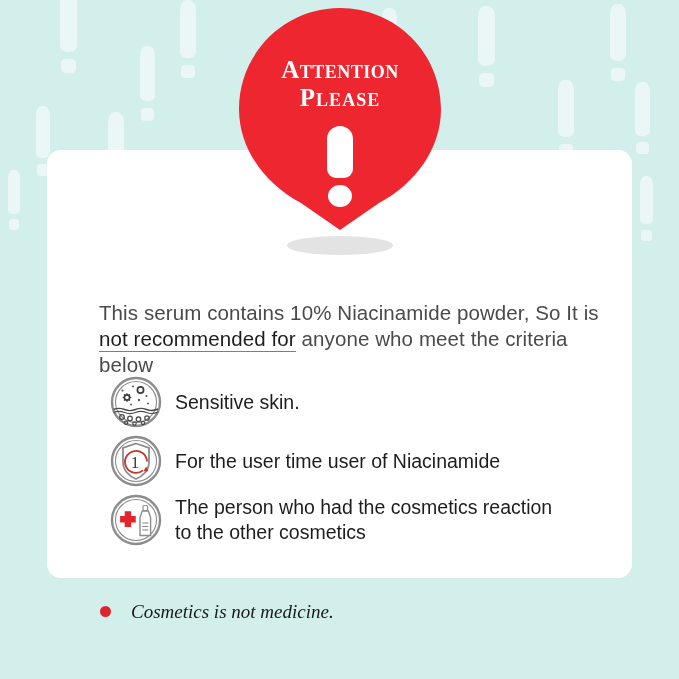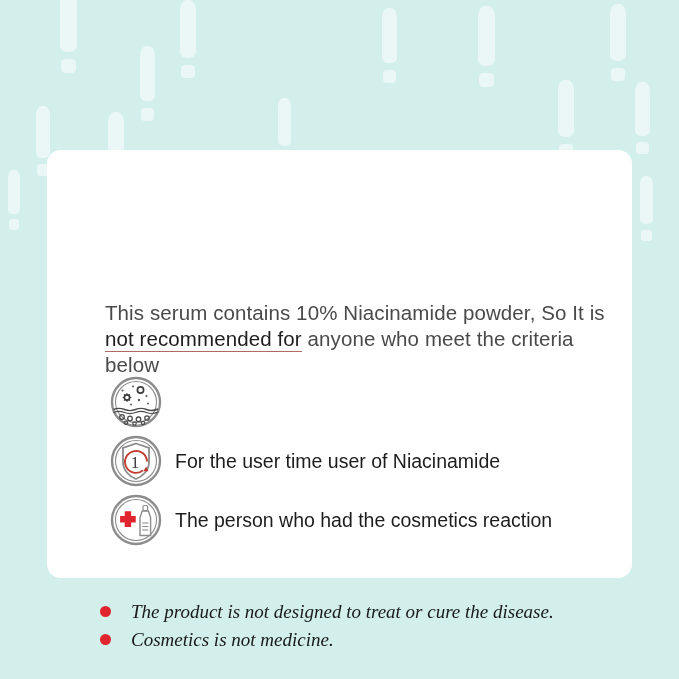--- a/index.html
+++ b/index.html
@@ -111,21 +111,21 @@
     width: 24px;
     height: 22px;
     margin: 7px auto 0;
     background: #ffffff;
     border-radius: 50%;
   }
 
   
   #intro {
     position: absolute;
-    left: 105px;
+    left: 99px;
     top: 279px;
     width: 500px;
     font-size: 20.5px;
     line-height: 26px;
     color: #4a4a4a;
     letter-spacing: 0.1px;
   }
   #intro .emph {
     color: #1d1d1d;
     border-bottom: 1.6px solid #b06a62;
@@ -244,20 +244,34 @@
         <div class="dot" style="width: 10px; height: 11px; margin-top: 5px;"></div>
       </div>
       <div class="bg-excl" style="left: 640px; top: 176px; width: 13px;">
         <div class="bar" style="height: 48px;"></div>
         <div class="dot" style="width: 11px; height: 11px; margin-top: 6px;"></div>
       </div>
     </div>
 
   <div id="card"></div>
 
+  <div id="pin-wrap">
+    <div id="pin-shadow"></div>
+    <svg id="pin-body" viewBox="0 0 202 222">
+      <path d="M101 0 C45.2 0 0 45.2 0 101 C0 141 26 176 62 195 L101 222 L140 195 C176 176 202 141 202 101 C202 45.2 156.8 0 101 0 Z" fill="#ee2630"></path>
+    </svg>
+    <div id="pin-title">
+      <span>Attention</span>
+      <span class="l2">Please</span>
+    </div>
+    <div id="pin-mark">
+      <div class="m-bar"></div>
+      <div class="m-dot"></div>
+    </div>
+  </div>
 
   <p id="intro"><span>This serum contains 10% Niacinamide powder, So It is </span><span class="emph">not recommended for</span><span> anyone who meet the criteria below</span></p>
 
   <div id="criteria">
 
     <div class="crit-row">
       <div class="crit-icon">
         <svg viewBox="0 0 52 52" width="52" height="52">
           <circle cx="26" cy="26" r="24" fill="none" stroke="#8c8c8c" stroke-width="2.4"></circle>
           <circle cx="26" cy="26" r="20.5" fill="none" stroke="#8c8c8c" stroke-width="1.1"></circle>
@@ -283,20 +297,23 @@
           <path d="M3.5 36.5 Q9 34.3 14.5 36.5 T25.5 36.5 T36.5 36.5 T48 36" fill="none" stroke="#4a4a4a" stroke-width="1.1"></path>
           <circle cx="12" cy="41" r="2.3" fill="none" stroke="#4a4a4a" stroke-width="1.3"></circle>
           <circle cx="20" cy="42.5" r="2.3" fill="none" stroke="#4a4a4a" stroke-width="1.3"></circle>
           <circle cx="28.5" cy="43.3" r="2.3" fill="none" stroke="#4a4a4a" stroke-width="1.3"></circle>
           <circle cx="37" cy="42" r="2.2" fill="none" stroke="#4a4a4a" stroke-width="1.3"></circle>
           <circle cx="16" cy="46.8" r="1.7" fill="none" stroke="#4a4a4a" stroke-width="1.2"></circle>
           <circle cx="24.5" cy="47.6" r="1.7" fill="none" stroke="#4a4a4a" stroke-width="1.2"></circle>
           <circle cx="33" cy="47" r="1.7" fill="none" stroke="#4a4a4a" stroke-width="1.2"></circle>
         </svg>
       </div>
+      <div class="crit-text">
+        <span>Sensitive skin.</span>
+      </div>
     </div>
 
     <div class="crit-row">
       <div class="crit-icon">
         <svg viewBox="0 0 52 52" width="52" height="52">
           <circle cx="26" cy="26" r="24" fill="none" stroke="#8c8c8c" stroke-width="2.4"></circle>
           <circle cx="26" cy="26" r="20.5" fill="none" stroke="#8c8c8c" stroke-width="1.1"></circle>
           <path d="M26 8.5 L39 13 L39 27 C39 35.5 32.5 41.5 26 44 C19.5 41.5 13 35.5 13 27 L13 13 Z" fill="none" stroke="#8c8c8c" stroke-width="1.8"></path>
           <path d="M37 26.5 A11 11 0 1 0 33 35.4" fill="none" stroke="#c0392b" stroke-width="1.8"></path>
           <path d="M36.2 31.5 L33.4 36.3 L38.4 36.3 Z" fill="#c0392b"></path>
@@ -316,29 +333,26 @@
           <path d="M15.5 19.5 L20.5 19.5 L20.5 14.5 L27.5 14.5 L27.5 19.5 L32.5 19.5 L32.5 26.5 L27.5 26.5 L27.5 31.5 L20.5 31.5 L20.5 26.5 L15.5 26.5 Z" fill="#e0252f" transform="translate(-6,4) scale(0.92) translate(2,0)"></path>
           <rect x="33" y="11.5" width="4.6" height="5" rx="1.3" fill="#ffffff" stroke="#8c8c8c" stroke-width="1.2"></rect>
           <path d="M32.2 17 L38.4 17 L40.6 23.5 L40.6 41.5 L30 41.5 L30 23.5 Z" fill="#ffffff" stroke="#8c8c8c" stroke-width="1.4"></path>
           <line x1="32.3" y1="29" x2="38.3" y2="29" stroke="#8c8c8c" stroke-width="1.1"></line>
           <line x1="32.3" y1="32.5" x2="38.3" y2="32.5" stroke="#8c8c8c" stroke-width="1.1"></line>
           <line x1="32.3" y1="36" x2="38.3" y2="36" stroke="#8c8c8c" stroke-width="1.1"></line>
         </svg>
       </div>
       <div class="crit-text">
         <span>The person who had the cosmetics reaction</span>
+        <span class="l2">to the other cosmetics</span>
       </div>
     </div>
 
   </div>
 
   <div id="footer">
     <div class="foot-row">
       <span class="foot-bullet"></span>
-      <span class="foot-text">The product is not designed to treat or cure the disease.</span>
-    </div>
-    <div class="foot-row">
-      <span class="foot-bullet"></span>
       <span class="foot-text">Cosmetics is not medicine.</span>
     </div>
   </div>
 
 </div>
 
 </body></html>

